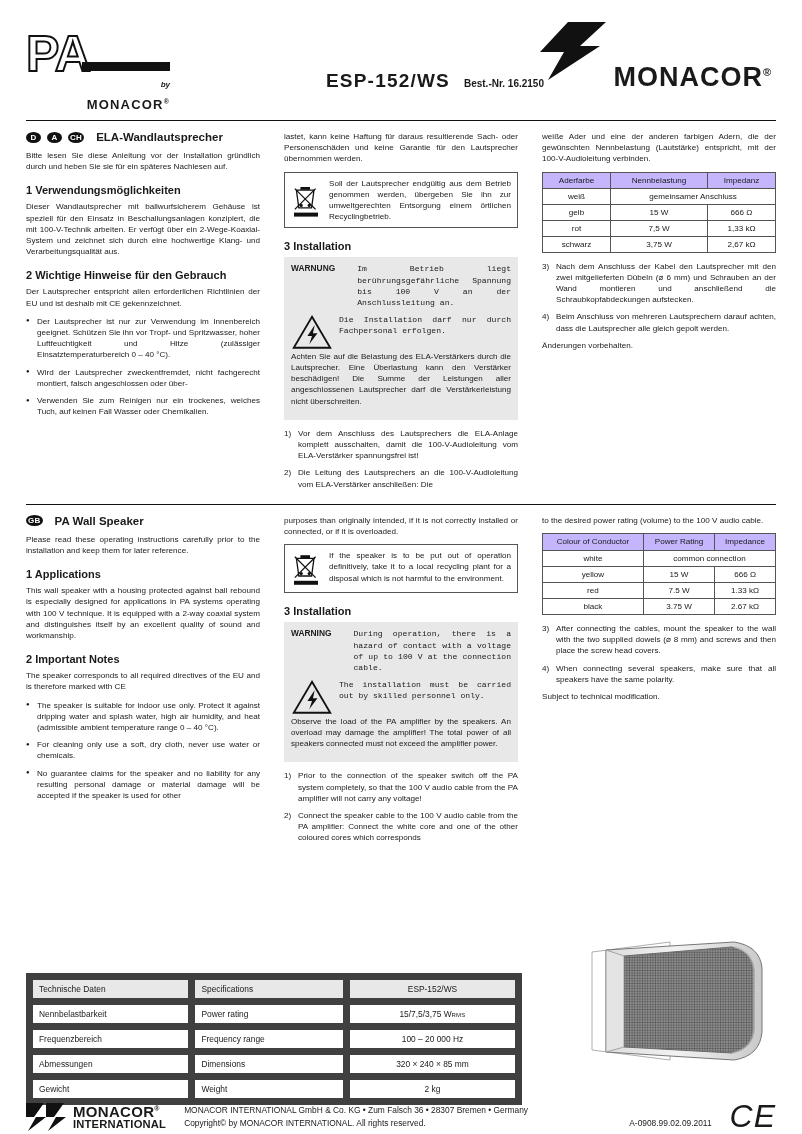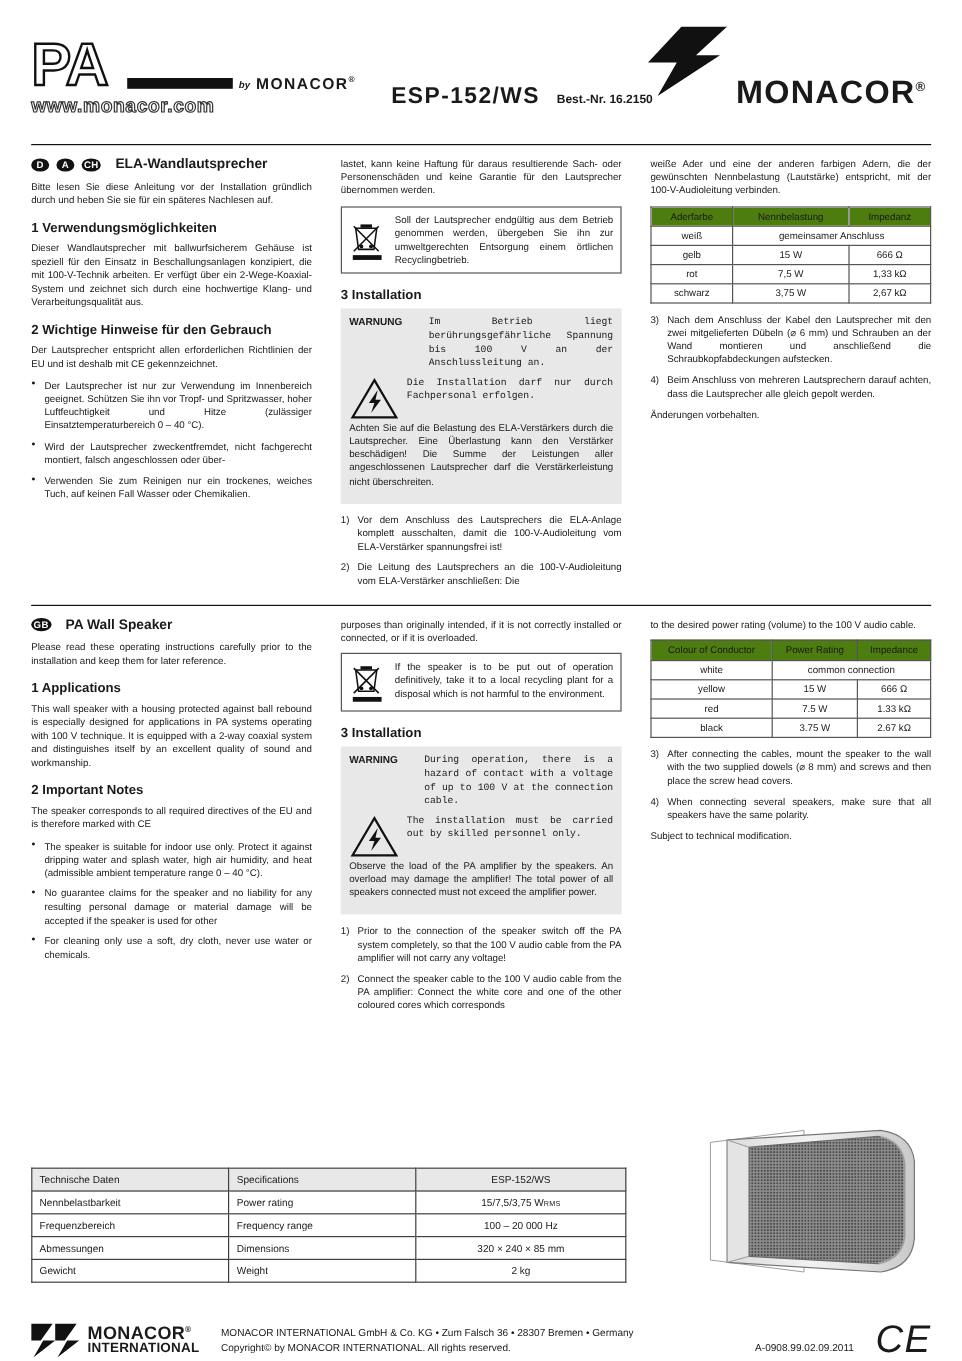--- a/index.html
+++ b/index.html
@@ -16,21 +16,21 @@
   .page { position: relative; width: 802px; height: 1134px; padding: 0; }
 
   
   .header { position: relative; height: 92px; margin: 22px 26px 0 26px; }
   .pa-logo { position: absolute; left: 0; top: 6px; }
   .pa-word {
     font-size: 50px; font-weight: bold; letter-spacing: -1px;
     color: #ffffff; -webkit-text-stroke: 2px #111; line-height: 52px;
     font-family: "Liberation Sans", sans-serif;
   }
-  .pa-by-row { display: flex; align-items: flex-end; gap: 5px; margin-top: -18px; margin-left: 80px; }
+  .pa-by-row { display: flex; align-items: flex-end; gap: 5px; margin-top: -18px; margin-left: 56px; flex-direction: column; }
   .pa-bar { width: 88px; height: 9px; background: #111; margin-bottom: 4px;}
   .pa-by { font-size: 8px; font-style: italic; font-weight: bold; margin-bottom: 3px;}
   .pa-monacor { font-size: 13px; font-weight: bold; letter-spacing: 1.2px; margin-bottom: 1px;}
   .pa-reg { font-size: 7px; vertical-align: super; }
   .pa-url {
     margin-top: 2px; font-size: 16px; font-weight: bold; letter-spacing: 0.5px;
     color: #ffffff; -webkit-text-stroke: 1px #333;
   }
   .model-block { position: absolute; left: 300px; top: 48px; display:flex; align-items:baseline; gap:14px;}
   .model-name { font-size: 19px; font-weight: bold; letter-spacing: 1.2px; }
@@ -104,42 +104,42 @@
 
   
   table.cond {
     width: 100%; border-collapse: collapse; margin: 2px 0 8px 0;
     font-size: 8.1px;
   }
   table.cond td, table.cond th {
     border: 1px solid #555; padding: 3px 4px; text-align: center; font-weight: normal;
     height: 15px;
   }
-  table.cond thead th { background: #4d7c0f; }
+  table.cond thead th { background: #c4b5fd; }
   table.cond .hdr2 { line-height: 10px; }
   
   table.cond.de td, table.cond.de th { white-space: nowrap; overflow: visible; }
   table.cond.de .ovf { position: relative; }
   table.cond.de .ovf span { position: relative; white-space: nowrap; }
 
   .tail-note { font-size: 8.1px; text-align: right; margin: 10px 0 0 0; }
 
   
   .lang-divider { border: 0; border-top: 1.2px solid #111; margin: 8px 26px 10px 26px; }
 
   
   .speaker-figure { position: absolute; right: 28px; top: 916px; width: 190px; height: 126px; }
 
   
   .spec-wrap { position: absolute; left: 26px; top: 951px; width: 496px; }
   table.spec {
     width: 100%; border-collapse: collapse; font-size: 8.4px;
   }
   table.spec td, table.spec th {
-    border: 1px solid #404040; padding: 4px 6px; font-weight: normal; height: 19px;
+    border: 7px solid #404040; padding: 4px 6px; font-weight: normal; height: 19px;
   }
   table.spec tr:first-child td { background: #e8e8e8; }
   table.spec td.c3 { text-align: center; }
   .rms { font-size: 6px; letter-spacing: 0.2px; }
 
   
   .footer { position: absolute; left: 26px; top: 1076px; width: 750px; display: flex; align-items: center; gap: 12px;}
   .mi-logo { display: flex; align-items: center; gap: 5px; flex: 0 0 auto; }
   .mi-arrows { width: 42px; height: 28px; }
   .mi-text { line-height: 13px; }
@@ -156,21 +156,20 @@
 <div class="page">
 
   <div class="header">
     <div class="pa-logo">
       <div class="pa-word">PA</div>
       <div class="pa-by-row">
         <div class="pa-bar"></div>
         <div class="pa-by">by</div>
         <div class="pa-monacor"><span>MONACOR</span><span class="pa-reg">®</span></div>
       </div>
-      <div class="pa-url">www.monacor.com</div>
     </div>
 
     <div class="model-block">
       <div class="model-name">ESP-152/WS</div>
       <div class="model-best">Best.-Nr. 16.2150</div>
     </div>
 
     <div class="logo-right">
       <svg class="bolt-wrap" width="78" height="58" viewBox="0 0 78 58">
         <polygon points="40,0 78,0 52,24 72,24 20,58 36,30 12,30" fill="#111"></polygon>
@@ -296,22 +295,22 @@
         <span class="flag">GB</span>
         <span class="lang-title">PA Wall Speaker</span>
       </div>
       <p class="body-text">Please read these operating instructions carefully prior to the installation and keep them for later reference.</p>
       <h3 class="sec">1 Applications</h3>
       <p class="body-text">This wall speaker with a housing protected against ball rebound is especially designed for applications in PA systems operating with 100 V technique. It is equipped with a 2-way coaxial system and distinguishes itself by an excellent quality of sound and workmanship.</p>
       <h3 class="sec">2 Important Notes</h3>
       <p class="body-text">The speaker corresponds to all required directives of the EU and is therefore marked with CE</p>
       <ul class="bullets">
         <li>The speaker is suitable for indoor use only. Protect it against dripping water and splash water, high air humidity, and heat (admissible ambient temperature range 0 – 40 °C).</li>
+        <li>For cleaning only use a soft, dry cloth, never use water or chemicals.</li>
         <li>No guarantee claims for the speaker and no liability for any resulting personal damage or material damage will be accepted if the speaker is used for other</li>
-        <li>For cleaning only use a soft, dry cloth, never use water or chemicals.</li>
       </ul>
     </div>
 
     <div class="col">
       <p class="body-text">purposes than originally intended, if it is not correctly installed or connected, or if it is overloaded.</p>
 
       <div class="recycle-box">
         <svg class="wee-icon" viewBox="0 0 40 44">
           <path d="M8 8 h22 l-3 22 h-16 z" fill="none" stroke="#111" stroke-width="1.6"></path>
           <rect x="13" y="4" width="12" height="3.5" fill="#111"></rect>

